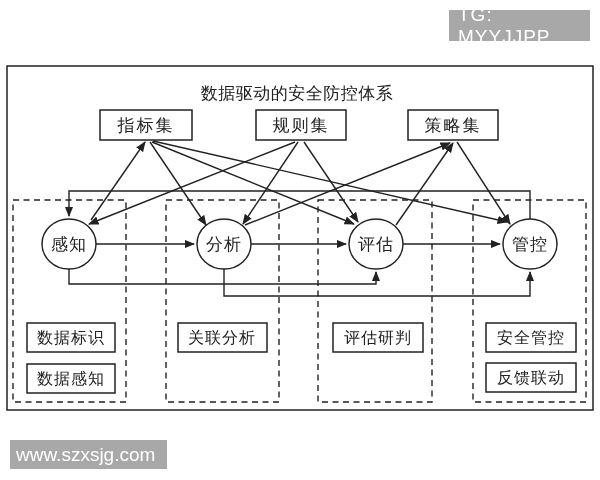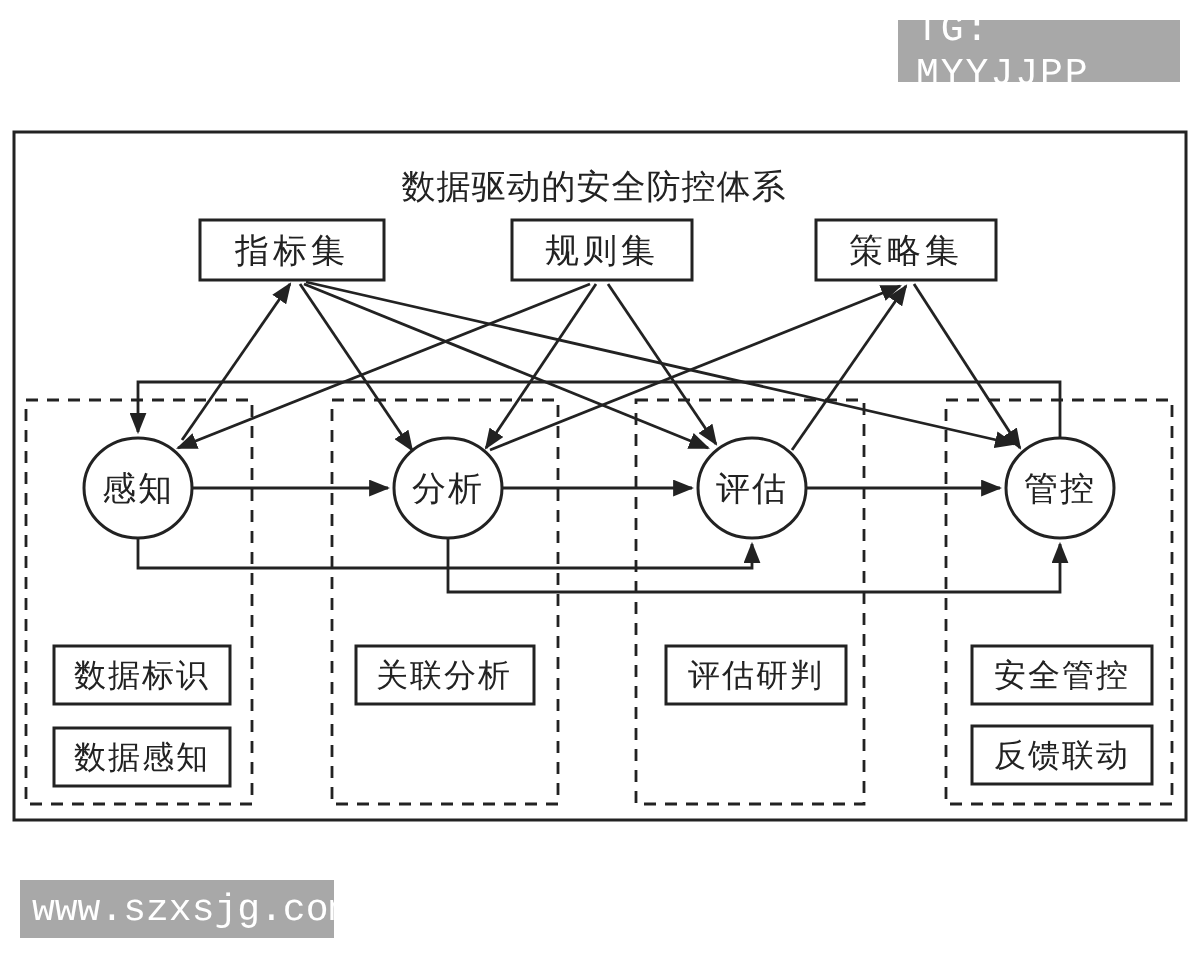--- a/index.html
+++ b/index.html
@@ -2,21 +2,21 @@
 <html><head>
 <meta charset="utf-8">
 <style>
   html,body{margin:0;padding:0;background:#ffffff;}
   .screen{
     position:relative;width:600px;height:480px;background:#ffffff;overflow:hidden;
     font-family:"Liberation Sans","DejaVu Sans",sans-serif;
   }
   .wm{
     position:absolute;background:#a8a8a8;color:#ffffff;
-    font-family:Liberation Mono, monospace;
+    font-family:Liberation Sans, sans-serif;
     display:flex;align-items:center;box-sizing:border-box;
   }
   .wm-top{left:449px;top:10px;width:141px;height:31px;font-size:19px;padding-left:9px;letter-spacing:1px;}
   .wm-bottom{left:10px;top:440px;width:157px;height:29px;font-size:19px;padding-left:6px;align-items:center;}
   svg{position:absolute;left:0;top:0;}
   svg text{
     font-family:"Liberation Sans","DejaVu Sans",sans-serif;
     fill:#222222;
   }
   .t-title{font-size:17px;letter-spacing:0.5px;}

